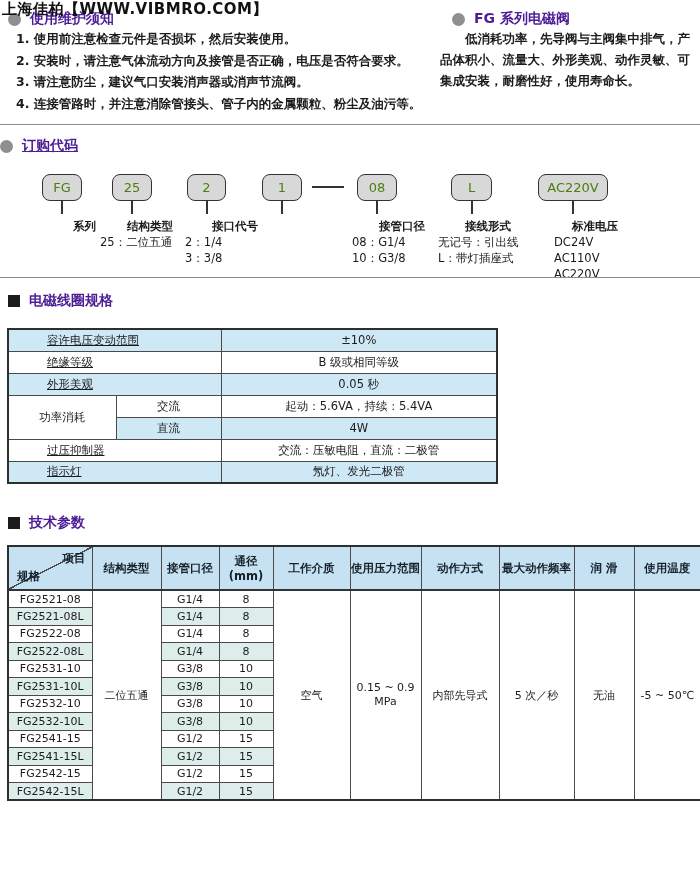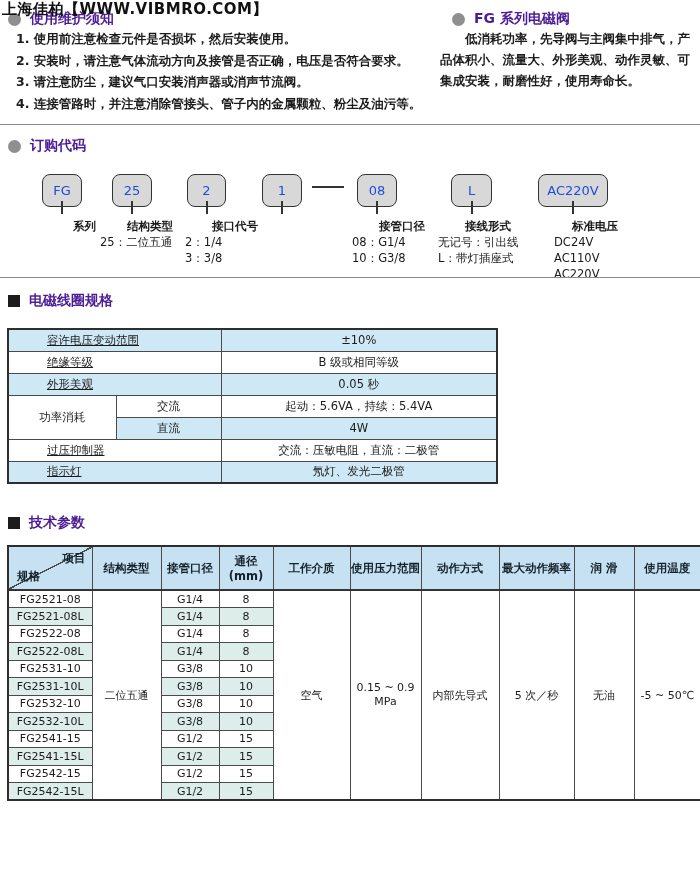--- a/index.html
+++ b/index.html
@@ -13,21 +13,21 @@
   .bullet-circle { width:13px; height:13px; border-radius:50%; background:#8f8f8f; flex:0 0 auto; }
   .bullet-square { width:12px; height:12px; background:#1c1c1c; flex:0 0 auto; }
 
   .notes { position:absolute; left:16px; top:28px; width:430px; font-size:12.5px; font-weight:600; line-height:21.5px; color:#1c1c1c; }
   .product-desc { position:absolute; left:440px; top:28px; width:258px; font-size:12.5px; font-weight:600; line-height:21px; text-indent:2em; color:#1c1c1c; }
 
   .divider { position:absolute; left:0; width:700px; border-top:1.5px solid #8c8c8c; }
 
   
   .diagram { position:absolute; left:0; top:168px; width:700px; height:110px; }
-  .code-box { position:absolute; top:6px; height:33px; background:#d8d8d8; border:1.5px solid #333; border-radius:8px; display:flex; align-items:center; justify-content:center; font-size:13px; color:#1d4ed8; }
+  .code-box { position:absolute; top:6px; height:27px; background:#d8d8d8; border:1.5px solid #333; border-radius:8px; display:flex; align-items:center; justify-content:center; font-size:13px; color:#4d7c0f; }
   .stem { position:absolute; top:33px; width:1.5px; height:13px; background:#333; }
   .code-dash { position:absolute; top:18px; border-top:2px solid #333; }
   .code-labels { position:absolute; top:50px; font-size:11.5px; line-height:16px; color:#1a1a1a; white-space:nowrap; }
   .code-labels .t { font-weight:600;margin-left:27px; }
 
   
   table { border-collapse:collapse; table-layout:fixed; }
   td, th { border:1px solid #4a4a4a; font-weight:normal; overflow:hidden; }
 
   
@@ -67,21 +67,21 @@
   </div>
 
   <div class="sec-heading" style="left:452px; top:10px;">
     <span class="bullet-circle"></span>
     <span>FG 系列电磁阀</span>
   </div>
   <div class="product-desc">低消耗功率，先导阀与主阀集中排气，产品体积小、流量大、外形美观、动作灵敏、可集成安装，耐磨性好，使用寿命长。</div>
 
   <div class="divider" style="top:124px;"></div>
 
-  <div class="sec-heading" style="left:8px; top:137px;">
+  <div class="sec-heading" style="left:0; top:137px;text-decoration:underline;">
     <span class="bullet-circle"></span>
     <span>订购代码</span>
   </div>
 
   <div class="diagram">
     <div class="code-box" style="left:42px; width:40px;">FG</div>
     <div class="code-box" style="left:112px; width:40px;">25</div>
     <div class="code-box" style="left:187px; width:39px;">2</div>
     <div class="code-box" style="left:262px; width:40px;">1</div>
     <div class="code-dash" style="left:312px; width:32px;"></div>

